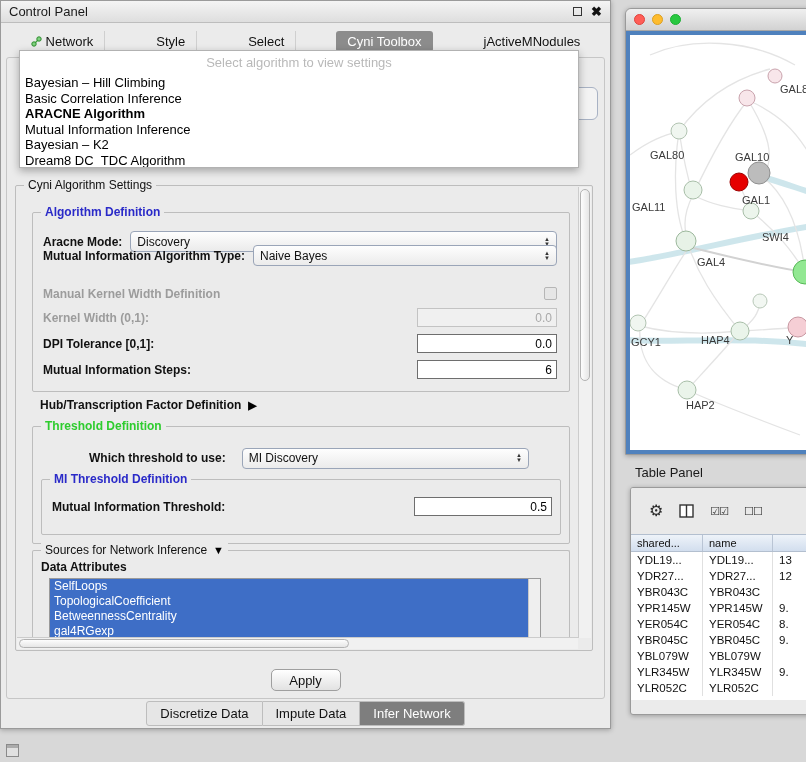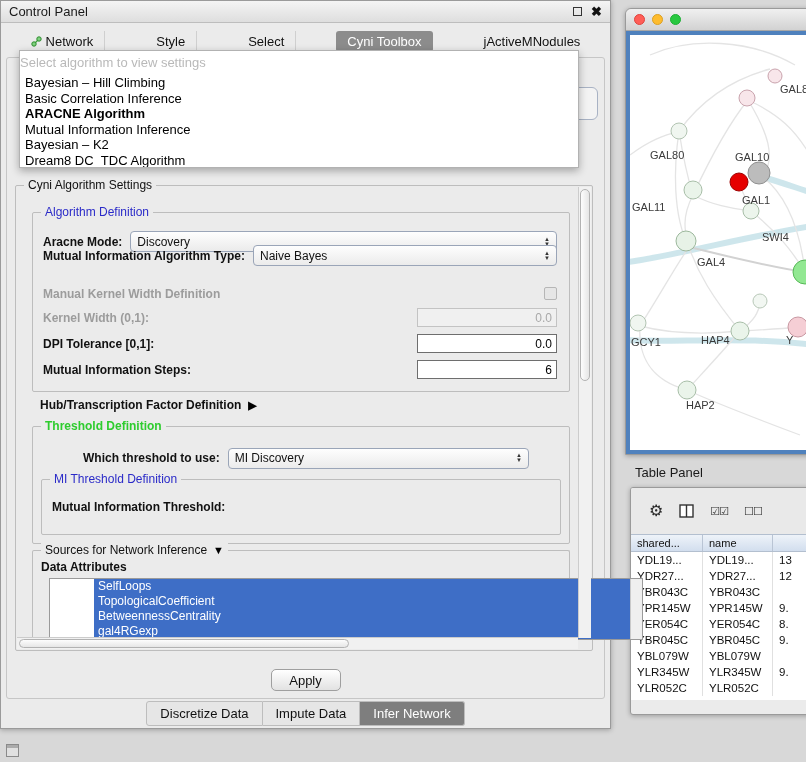--- a/index.html
+++ b/index.html
@@ -31,29 +31,29 @@
     border:1px solid #c6c6c6; border-radius:3px; background:#ebebeb; }
 
   
   .algo-combo-frag { position:absolute; left:30px; top:86px; width:567px; height:33px;
     border:1px solid #a8b2c4; border-radius:6px; background:#f3f3f3; z-index:5; }
 
   
   .algo-popup { position:absolute; left:18px; top:49px; width:560px; height:118px;
     background:#ffffff; border:1px solid #b2b2b2; box-shadow:0 3px 8px rgba(0,0,0,.3);
     z-index:40; font-size:13px; overflow:hidden; }
-  .algo-prompt { height:24px; line-height:24px; text-align:left; color:#b9b9b9; }
+  .algo-prompt { height:24px; line-height:24px; text-align:center; color:#b9b9b9; }
   .algo-opt { height:15.5px; line-height:15.5px; padding-left:5px; color:#000; white-space:nowrap; }
   .algo-opt.bold { font-weight:bold; }
 
   
   .tb { position:absolute; border:1px solid #bdbdbd; border-radius:2px; }
   .tb-label { position:absolute; top:-8px; left:8px; background:#ebebeb; padding:0 4px;
     font-size:12px; color:#111; white-space:nowrap; }
-  .tb-label.blue { color:var(--title-blue,#2a2ac8); font-weight:normal; }
+  .tb-label.blue { color:var(--title-blue,#2a2ac8); font-weight:bold; }
   .tb-label.green { color:var(--title-green,#2ecc2e); font-weight:bold; }
 
   #settings-group { left:14px; top:184px; width:578px; height:466px; z-index:10; }
 
   
   .vscroll { position:absolute; right:1px; top:1px; width:13px; height:451px;
     background:#f1f1f1; border-left:1px solid #cccccc; }
   .vthumb { position:absolute; left:1px; right:1px; top:2px; height:192px;
     background:linear-gradient(90deg,#fdfdfd,#e6e6e6); border:1px solid #b2b2b2; border-radius:6px; }
   .hscroll { position:absolute; left:1px; right:14px; bottom:1px; height:12px;
@@ -74,30 +74,30 @@
   .chk { margin-left:auto; width:13px; height:13px; border:1px solid #b6b6b6; background:#e6e6e6; border-radius:2px; }
   .fld { margin-left:auto; width:140px; height:19px; border:1px solid #6e6e6e; background:#fff;
     font-family:"Liberation Sans",sans-serif; font-size:12px; text-align:right; padding:0 4px; color:#000; }
   .fld.dis { border:1px solid #c3c3c3; background:#f0f0f0; color:#a9a9a9; }
 
   .hub-row { position:absolute; left:24px; top:212px; font-size:12px; font-weight:bold; color:#111;
     display:flex; align-items:center; gap:7px; }
   .tri { font-size:11px; color:#000; }
 
   #threshold-group { left:16px; top:240px; width:538px; height:118px; }
-  .which-row { position:absolute; left:4px; right:40px; top:20px; height:22px; display:flex; align-items:center; }
+  .which-row { position:absolute; left:10px; right:40px; top:20px; height:22px; display:flex; align-items:center;gap:8px; }
   .which-row .lbl { margin-left:46px; }
   #mithr-group { left:8px; top:52px; width:520px; height:56px; }
   .mithr-row { position:absolute; left:10px; right:8px; top:16px; height:21px; display:flex; align-items:center; }
 
   #sources-group { left:16px; top:364px; width:538px; height:90px; border-bottom:none; }
   .src-title { display:flex; align-items:center; gap:6px; }
   .attr-label { position:absolute; left:8px; top:9px; font-size:12px; font-weight:bold; color:#111; }
-  .attr-list { position:absolute; left:16px; top:27px; width:594px; height:62px;
-    border:1px solid #9a9a9a; background:#fff; display:flex; overflow:hidden;padding-left:44px; }
+  .attr-list { position:absolute; left:16px; top:27px; width:492px; height:62px;
+    border:1px solid #9a9a9a; background:#fff; display:flex; overflow:hidden; }
   .attr-items { flex:1; display:flex; flex-direction:column; }
   .attr-item { height:15px; line-height:15px; background:var(--selection-blue,#3e6ec6);
     color:#fff; font-size:12px; padding-left:4px; white-space:nowrap; }
   .attr-scroll { width:12px; background:#efefef; border-left:1px solid #c9c9c9; }
 
   .apply-btn { position:absolute; left:50%; top:668px; transform:translateX(-50%);
     width:70px; height:22px; border:1px solid #9f9f9f; border-radius:5px;
     background:linear-gradient(#ffffff,#e2e2e2); font-size:13px; color:#111;
     display:flex; align-items:center; justify-content:center; }
 
@@ -258,20 +258,21 @@
                 <span>▲</span>
                 <span>▼</span>
               </span>
           </span>
         </div>
 
         <div class="tb" id="mithr-group">
           <span class="tb-label blue">MI Threshold Definition</span>
           <div class="mithr-row">
             <span class="lbl">Mutual Information Threshold:</span>
+            <input class="fld" style="width: 138px;" value="0.5">
           </div>
         </div>
       </div>
 
       <div class="tb" id="sources-group">
         <span class="tb-label">
           <span class="src-title">
             <span>Sources for Network Inference</span>
             <span class="tri">▼</span>
           </span>

